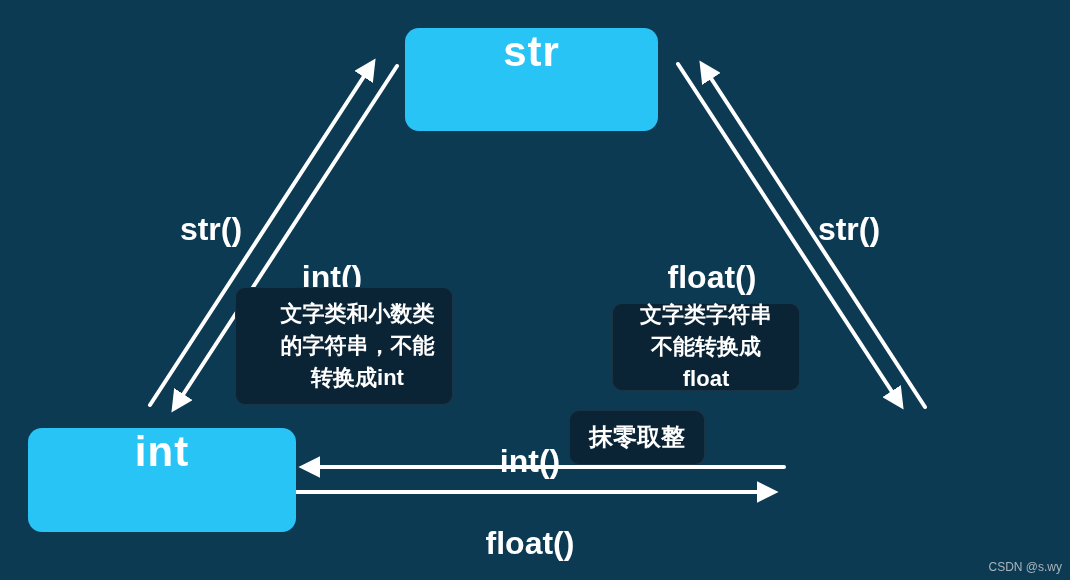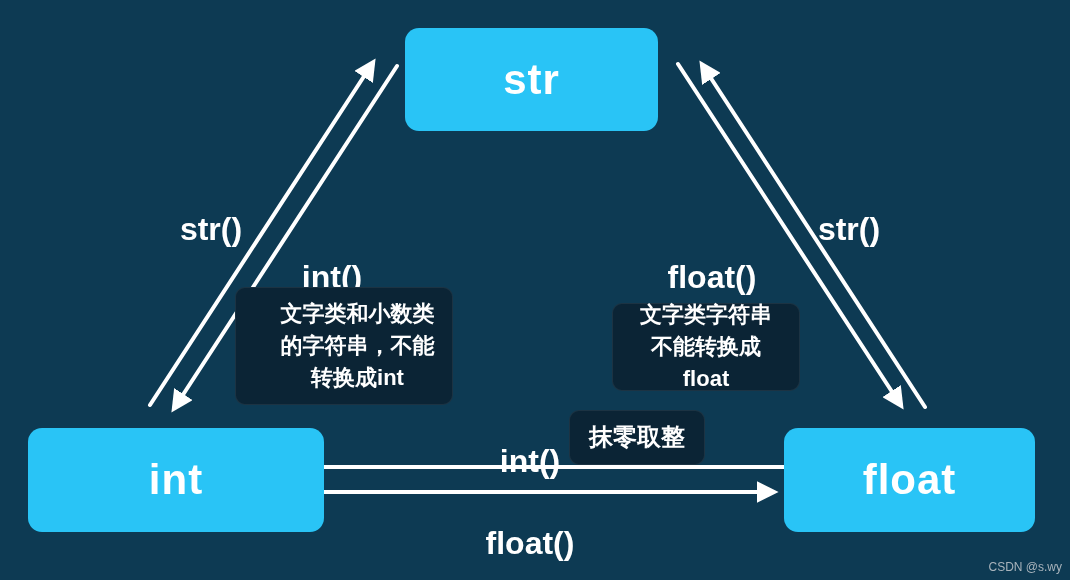--- a/index.html
+++ b/index.html
@@ -30,21 +30,21 @@
   }
   .arrows marker path {
     fill: var(--arrow, #ffffff);
   }
   .node {
     position: absolute;
     background: var(--node-fill, #29c4f6);
     color: var(--node-text, #ffffff);
     border-radius: 14px;
     display: flex;
-    align-items: center;
+    align-items: flex-start;
     justify-content: center;
     font-weight: bold;
     font-size: 42px;
     letter-spacing: 1px;
   }
   .edge-label {
     position: absolute;
     transform: translate(-50%, -50%);
     color: var(--label-text, #ffffff);
     font-weight: bold;
@@ -98,27 +98,24 @@
       <line x1="925" y1="407" x2="703" y2="66" marker-end="url(#ah)"></line>
       <line x1="784" y1="467" x2="305" y2="467" marker-end="url(#ah)"></line>
       <line x1="296" y1="492" x2="772" y2="492" marker-end="url(#ah)"></line>
     </g>
   </svg>
 
   <div class="node" style="left:405px; top:28px; width:253px; height:103px;">
     <span>str</span>
   </div>
 
-  <div class="node" style="left:28px; top:428px; width:296px; height:104px;">
+  <div class="node" style="left:28px; top:428px; width:268px; height:104px;">
     <span>int</span>
   </div>
 
-  <div class="node" style="left:784px; top:428px; width:251px; height:104px;">
-    <span>float</span>
-  </div>
 
   <div class="edge-label" style="left:211px; top:208px;">str()</div>
 
   <div class="edge-label" style="left:332px; top:256px;">int()</div>
 
   <div class="edge-label" style="left:712px; top:256px;">float()</div>
 
   <div class="edge-label" style="left:849px; top:208px;">str()</div>
 
   <div class="edge-label" style="left:530px; top:440px;">int()</div>

